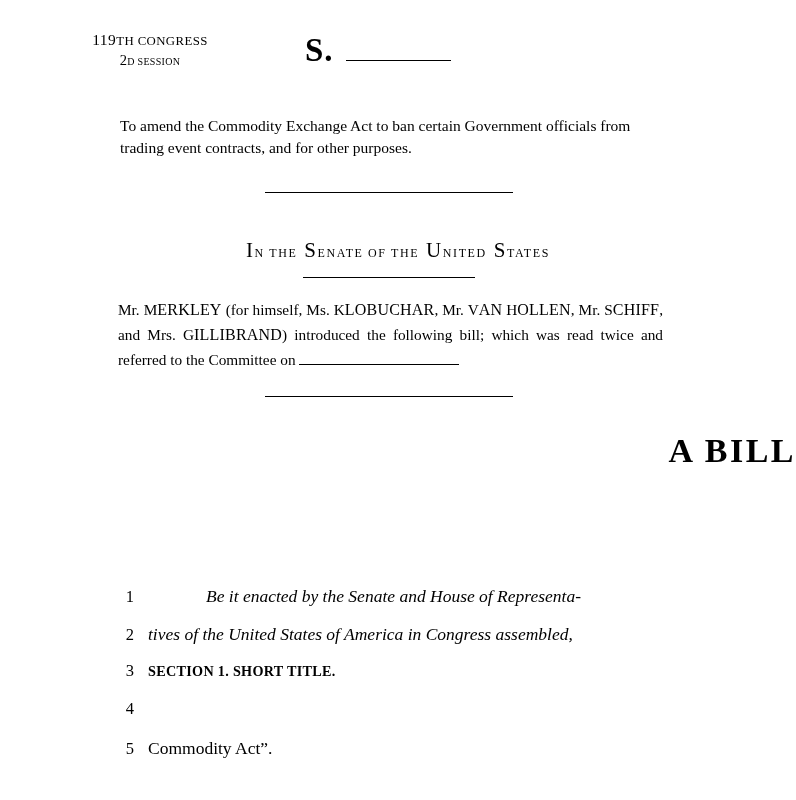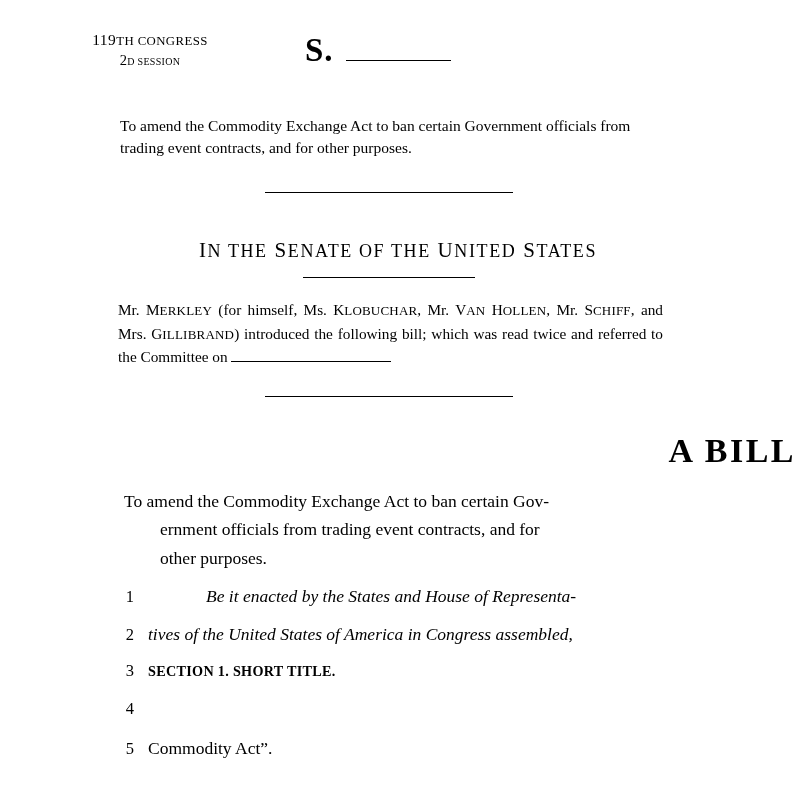--- a/index.html
+++ b/index.html
@@ -97,33 +97,33 @@
   
   .senate-line {
     position: absolute;
     top: 238px;
     left: 0;
     width: 796px;
     text-align: center;
     font-size: 21px;
     letter-spacing: 1.6px;
   }
-  .senate-line .sc { font-size: 18px; }
+  .senate-line .sc { font-size: 12px; }
 
   
   .sponsors {
     position: absolute;
     top: 298px;
     left: 118px;
     width: 545px;
     font-size: 15.3px;
     line-height: 1.55;
     text-align: justify;
   }
-  .sponsors .sc { font-size: 13px; letter-spacing: 0.2px; }
+  .sponsors .sc { font-size: 16px; letter-spacing: 0.2px; }
   .sponsor-blank {
     display: inline-block;
     width: 160px;
     border-bottom: 1.2px solid #000;
     height: 13px;
   }
 
   
   .a-bill {
     position: absolute;
@@ -209,31 +209,26 @@
   <div class="sponsors">
     Mr. M<span class="sc">ERKLEY</span> (for himself, Ms. K<span class="sc">LOBUCHAR</span>, Mr. V<span class="sc">AN</span> H<span class="sc">OLLEN</span>, Mr. S<span class="sc">CHIFF</span>,
     and Mrs. G<span class="sc">ILLIBRAND</span>) introduced the following bill; which was read
     twice and referred to the Committee on <span class="sponsor-blank"></span>
   </div>
 
   <div class="rule rule-3"></div>
 
   <div class="a-bill">A BILL</div>
 
-  <div class="bill-purpose">
-    <span>To amend the Commodity Exchange Act to ban certain Gov-</span>
-    <span class="l2">ernment officials from trading event contracts, and for</span>
-    <span class="l3">other purposes.</span>
-  </div>
 
   <div class="lines">
 
     <div class="line">
       <div class="line-no">1</div>
-      <div class="line-text italic indent">Be it enacted by the States and House of Representa-</div>
+      <div class="line-text italic indent">Be it enacted by the Senate and House of Representa-</div>
     </div>
 
     <div class="line">
       <div class="line-no">2</div>
       <div class="line-text italic">tives of the United States of America in Congress assembled,</div>
     </div>
 
     <div class="line">
       <div class="line-no">3</div>
       <div class="line-text smallcaps-head">SECTION 1. SHORT TITLE.</div>

